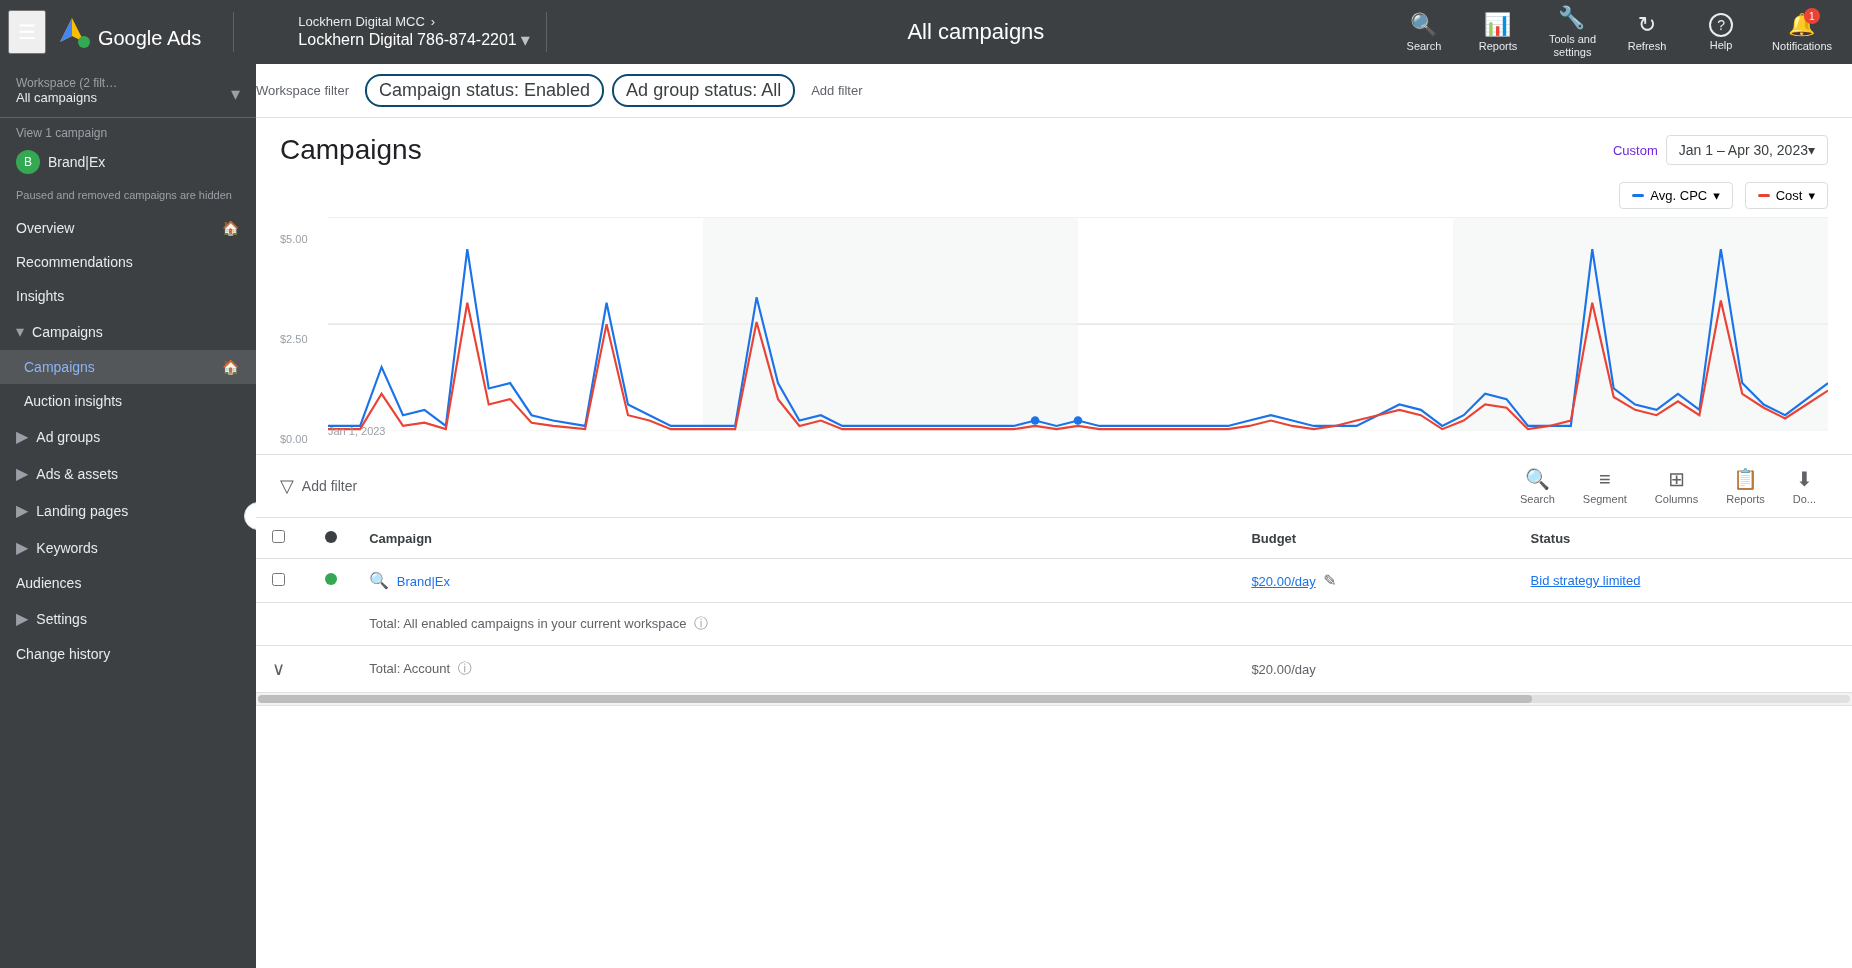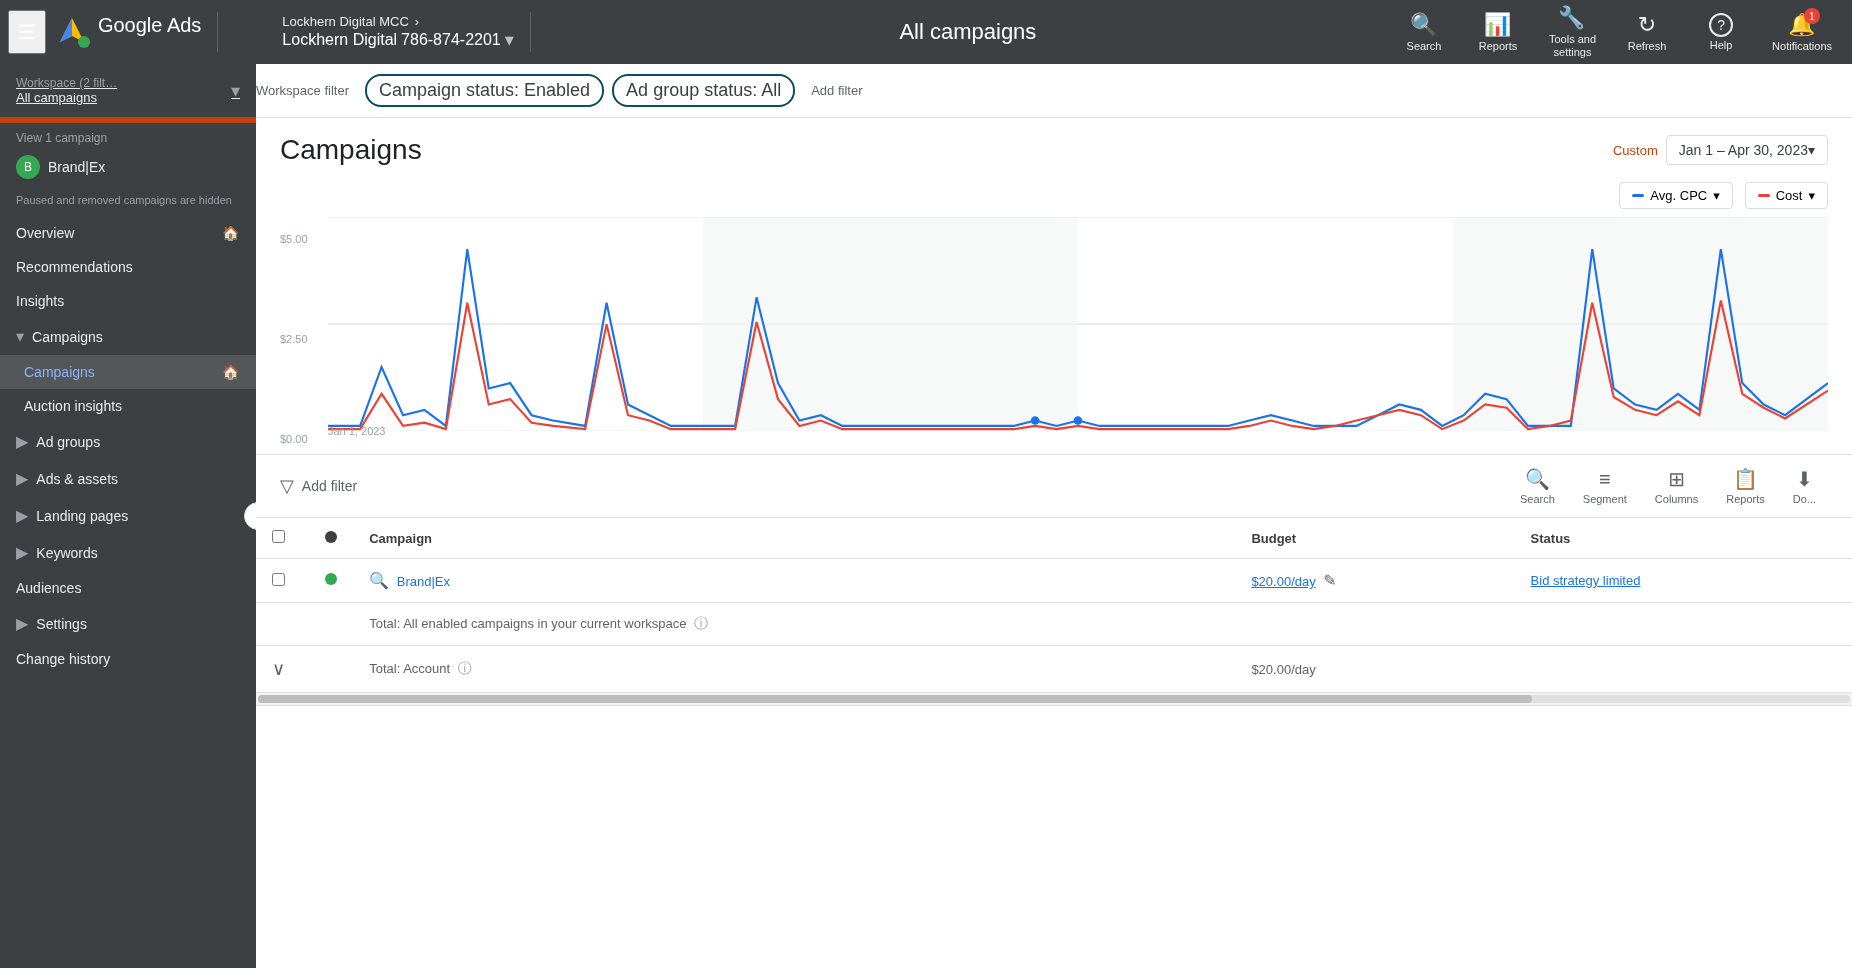--- a/index.html
+++ b/index.html
@@ -4,21 +4,21 @@
   <style>
     * { box-sizing: border-box; margin: 0; padding: 0; }
     body { font-family: 'Google Sans', Arial, sans-serif; font-size: 13px; background: #f8f9fa; overflow: hidden; width: 1852px; height: 968px; }
 
     
     .top-nav {
       display: flex; align-items: center; background: #3c4043; color: #fff;
       height: 64px; padding: 0 8px; position: relative; z-index: 10;
     }
     .nav-hamburger { padding: 8px; cursor: pointer; font-size: 20px; color: #fff; margin-right: 8px; }
-    .nav-logo { display: flex; align-items: flex-start; }
+    .nav-logo { display: flex; align-items: flex-end; margin-right: 16px; }
     .nav-logo-icon { width: 36px; height: 36px; margin-right: 8px; }
     .nav-logo-text { font-size: 20px; color: #fff; font-weight: 500; }
     .nav-divider { width: 1px; background: #5f6368; height: 40px; margin: 0 16px; }
     .nav-account { display: flex; flex-direction: column; justify-content: center; margin-left: 48px; }
     .nav-account-top { display: flex; align-items: center; gap: 6px; font-size: 13px; color: #e8eaed; }
     .nav-account-bottom { display: flex; align-items: center; gap: 4px; font-size: 16px; color: #fff; font-weight: 500; }
     .nav-dropdown-btn { background: none; border: none; color: #bdc1c6; cursor: pointer; font-size: 18px; }
     .nav-title { flex: 1; text-align: center; font-size: 22px; color: #fff; font-weight: 400; }
     .nav-actions { display: flex; align-items: center; gap: 4px; }
     .nav-action-btn {
@@ -36,22 +36,22 @@
 
     
     .app-body { display: flex; height: calc(968px - 64px); }
 
     
     .sidebar {
       width: 256px; background: #3c4043; color: #e8eaed;
       display: flex; flex-direction: column; overflow-y: auto; flex-shrink: 0;
     }
     .sidebar-workspace {
-      display: flex; align-items: center; justify-content: space-between;
-      padding: 12px 16px; border-bottom: 6px solid #c2410c; text-decoration: underline;
+      display: flex; align-items: flex-end; justify-content: space-between;
+      padding: 12px 16px; border-bottom: 1px solid #c2410c;
     }
     .sidebar-workspace-text { font-size: 12px; color: #9aa0a6; }
     .sidebar-workspace-main { font-size: 13px; color: #e8eaed; }
     .sidebar-workspace-arrow { color: #9aa0a6; font-size: 18px; cursor: pointer; }
     .sidebar-view-campaign { padding: 8px 16px 4px; font-size: 12px; color: #9aa0a6; }
     .sidebar-brand { display: flex; align-items: center; gap: 8px; padding: 6px 16px; }
     .sidebar-brand-icon { width: 24px; height: 24px; background: #34a853; border-radius: 50%; display: flex; align-items: center; justify-content: center; font-size: 12px; color: #fff; }
     .sidebar-brand-name { font-size: 14px; color: #e8eaed; }
     .sidebar-notice { padding: 8px 16px; font-size: 11px; color: #9aa0a6; line-height: 1.4; }
     .sidebar-nav-item {
@@ -89,21 +89,21 @@
 
     
     .campaigns-header {
       display: flex; align-items: center; justify-content: space-between;
       padding: 16px 24px 8px;
     }
     .campaigns-title { font-size: 28px; font-weight: 400; color: #202124; }
     .date-range {
       display: flex; align-items: center; gap: 8px;
     }
-    .date-label { font-size: 13px; color: #c2410c; }
+    .date-label { font-size: 13px; color: #6d28d9; }
     .date-selector {
       display: flex; align-items: center; 
       border: 1px solid #dadce0; border-radius: 4px;
       padding: 6px 12px; font-size: 14px; color: #3c4043; cursor: pointer;
       background: #fff;
     }
 
     
     .chart-container {
       flex: 0 0 280px; padding: 0 24px 8px; position: relative;

